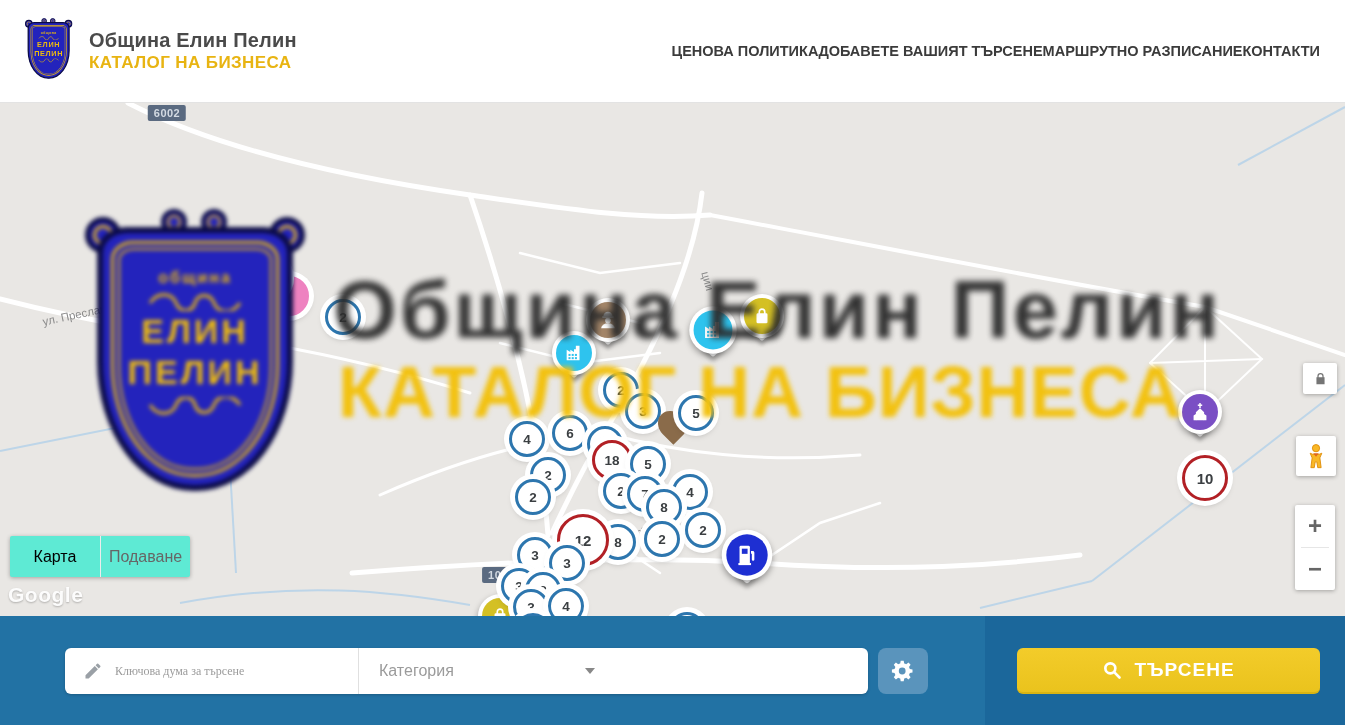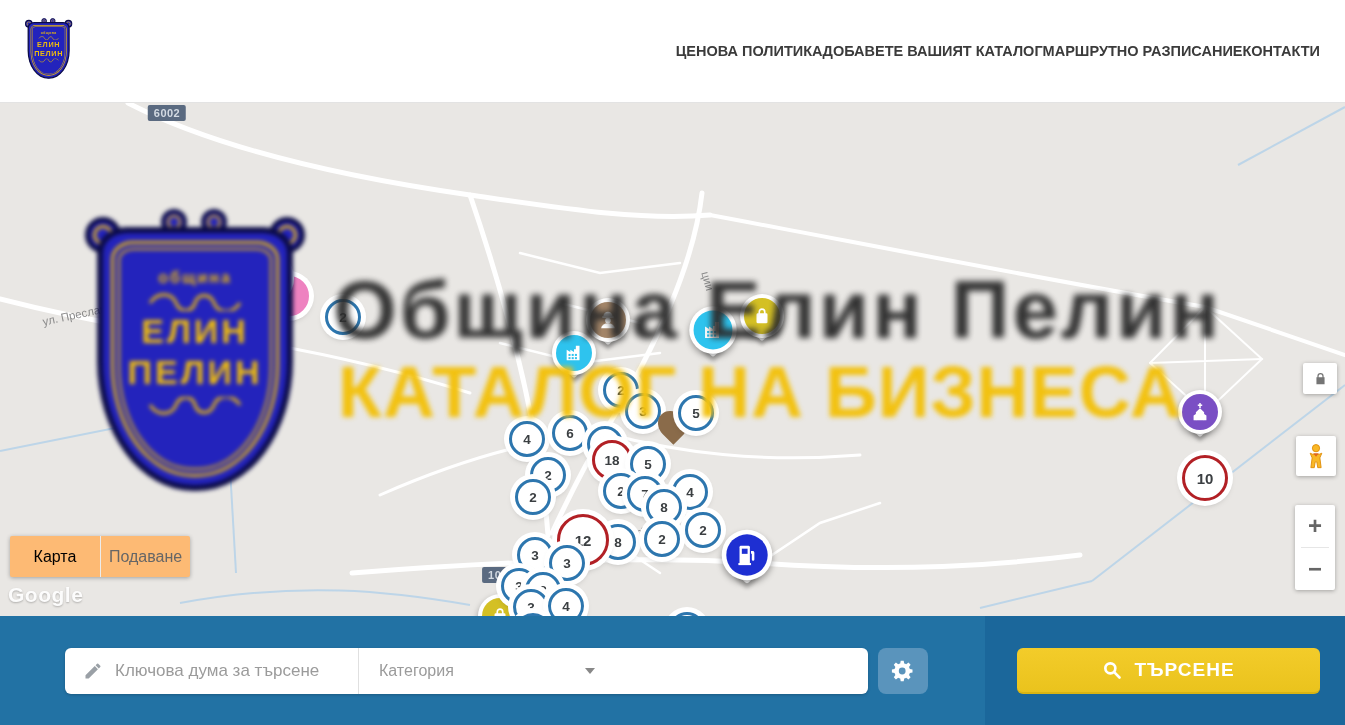--- a/index.html
+++ b/index.html
@@ -63,21 +63,21 @@
           transform:rotate(-45deg); background:#8a6b4a; }
 
   
   .wm-line1 { position:absolute; left:333px; top:160px; font-size:82px; font-weight:700; letter-spacing:3px;
               color:#2c2c2c; filter:blur(3px); opacity:.96; white-space:nowrap; z-index:20; pointer-events:none; }
   .wm-line2 { position:absolute; left:338px; top:248px; font-size:72px; font-weight:700; letter-spacing:1px;
               color:#f2c10f; filter:blur(2.5px); white-space:nowrap; z-index:20; pointer-events:none; }
   .crest-wm { position:absolute; left:85px; top:110px; z-index:21; filter:blur(2.2px); pointer-events:none; }
 
   
-  .maptype { position:absolute; left:10px; top:433px; height:41px; display:flex; background:#fdba74;
+  .maptype { position:absolute; left:10px; top:433px; height:41px; display:flex; background:#5eead4;
              border-radius:2px; box-shadow:0 1px 4px rgba(0,0,0,.3); z-index:30; overflow:hidden; }
   .maptype .cell { width:90px; display:flex; align-items:center; justify-content:center; font-size:16px; cursor:pointer; }
   .maptype .cell.active { font-weight:500; color:#000; }
   .maptype .cell.idle { color:#666; border-left:1px solid #ececec; }
   .glogo { position:absolute; left:8px; top:480px; font-size:21px; font-weight:700; letter-spacing:.5px;
            color:rgba(255,255,255,.95); text-shadow:0 1px 2px rgba(0,0,0,.25); z-index:30; }
   .attrib { position:absolute; right:6px; top:491px; display:flex; gap:16px; font-size:11px; color:#3c3c3c;
             z-index:30; text-shadow:0 0 2px #fff; }
   .attrib span { cursor:pointer; }
   .ctl { position:absolute; background:#fff; border-radius:2px; box-shadow:0 1px 4px rgba(0,0,0,.3);
@@ -91,21 +91,21 @@
   .zdiv { height:1px; background:#e6e6e6; margin:0 6px; }
 
   
   .footer { position:absolute; left:0; top:616px; width:1345px; height:109px; background:#2272a4; z-index:40; }
   .footer-right { position:absolute; left:985px; top:0; width:360px; height:109px; background:#1b679b; }
   .search-pill { position:absolute; left:65px; top:32px; width:803px; height:46px; background:#fff;
                  border-radius:6px; display:flex; align-items:stretch; box-shadow:0 1px 3px rgba(0,0,0,.2); }
   .sp-sec { display:flex; align-items:center; position:relative; }
   .sp-sec.keyword { width:293px; padding-left:18px; gap:12px; }
   .sp-sec.dd { width:255px; padding-left:20px; border-left:1px solid #e0e0e0; cursor:pointer; }
-  .sp-input { border:none; outline:none; font-size:17px; color:#ec4899; width:220px; font-family:Liberation Sans, sans-serif; }
+  .sp-input { border:none; outline:none; font-size:12px; color:#ec4899; width:220px; font-family:Liberation Serif, serif; }
   .sp-input::placeholder { color:#9b9b9b; }
   .dd-text { font-size:16px; color:#9b9b9b; }
   .caret { position:absolute; right:18px; top:20px; width:0; height:0;
            border-left:5px solid transparent; border-right:5px solid transparent; border-top:6px solid #888; }
   .gear-btn { position:absolute; left:878px; top:32px; width:50px; height:46px; background:#5a94bc;
               border-radius:8px; display:flex; align-items:center; justify-content:center; cursor:pointer; }
   .search-btn { position:absolute; left:1017px; top:32px; width:303px; height:46px; border-radius:6px;
                 background:linear-gradient(#f3cc2a,#eac31d); border-bottom:2px solid #d9b413;
                 display:flex; align-items:center; justify-content:center; gap:12px; cursor:pointer; }
   .search-btn-label { color:#fff; font-size:19px; font-weight:700; letter-spacing:1px; font-stretch:condensed;text-align:right; }
@@ -129,24 +129,28 @@
               <path d="M5 12c8-12 22-10 26 0s16 10 19 0 15-10 19 0 18 12 26 0" stroke="#e7b70f" fill="none" stroke-width="3"></path>
             </svg>
           <div class="crest-n">ЕЛИН</div>
           <div class="crest-n">ПЕЛИН</div>
           <svg class="crest-orn" width="100" height="20" viewBox="0 0 100 20">
               <path d="M5 8c8 12 22 10 26 0s16-10 19 0 15 10 19 0 18-12 26 0" stroke="#e7b70f" fill="none" stroke-width="3"></path>
             </svg>
         </div>
       </div>
     </div>
+    <div class="logo-text">
+      <div class="logo-org">Община Елин Пелин</div>
+      <div class="logo-sub">КАТАЛОГ НА БИЗНЕСА</div>
+    </div>
   </div>
   <div class="nav">
     <div class="nav-item">ЦЕНОВА ПОЛИТИКА</div>
-    <div class="nav-item">ДОБАВЕТЕ ВАШИЯТ КАТАЛОГ</div>
+    <div class="nav-item">ДОБАВЕТЕ ВАШИЯТ ТЪРСЕНЕ</div>
     <div class="nav-item">МАРШРУТНО РАЗПИСАНИЕ</div>
     <div class="nav-item">КОНТАКТИ</div>
   </div>
 </div>
 
 <div class="map">
   <svg class="roads" width="1345" height="513" viewBox="0 0 1345 513">
     <g stroke="#ffffff" fill="none" stroke-linecap="round">
       <path stroke-width="5" d="M128,0 C210,42 330,72 470,92 C560,105 640,118 710,112"></path>
       <path stroke-width="5" d="M702,90 C694,160 658,240 604,330 C585,362 566,400 552,430"></path>

